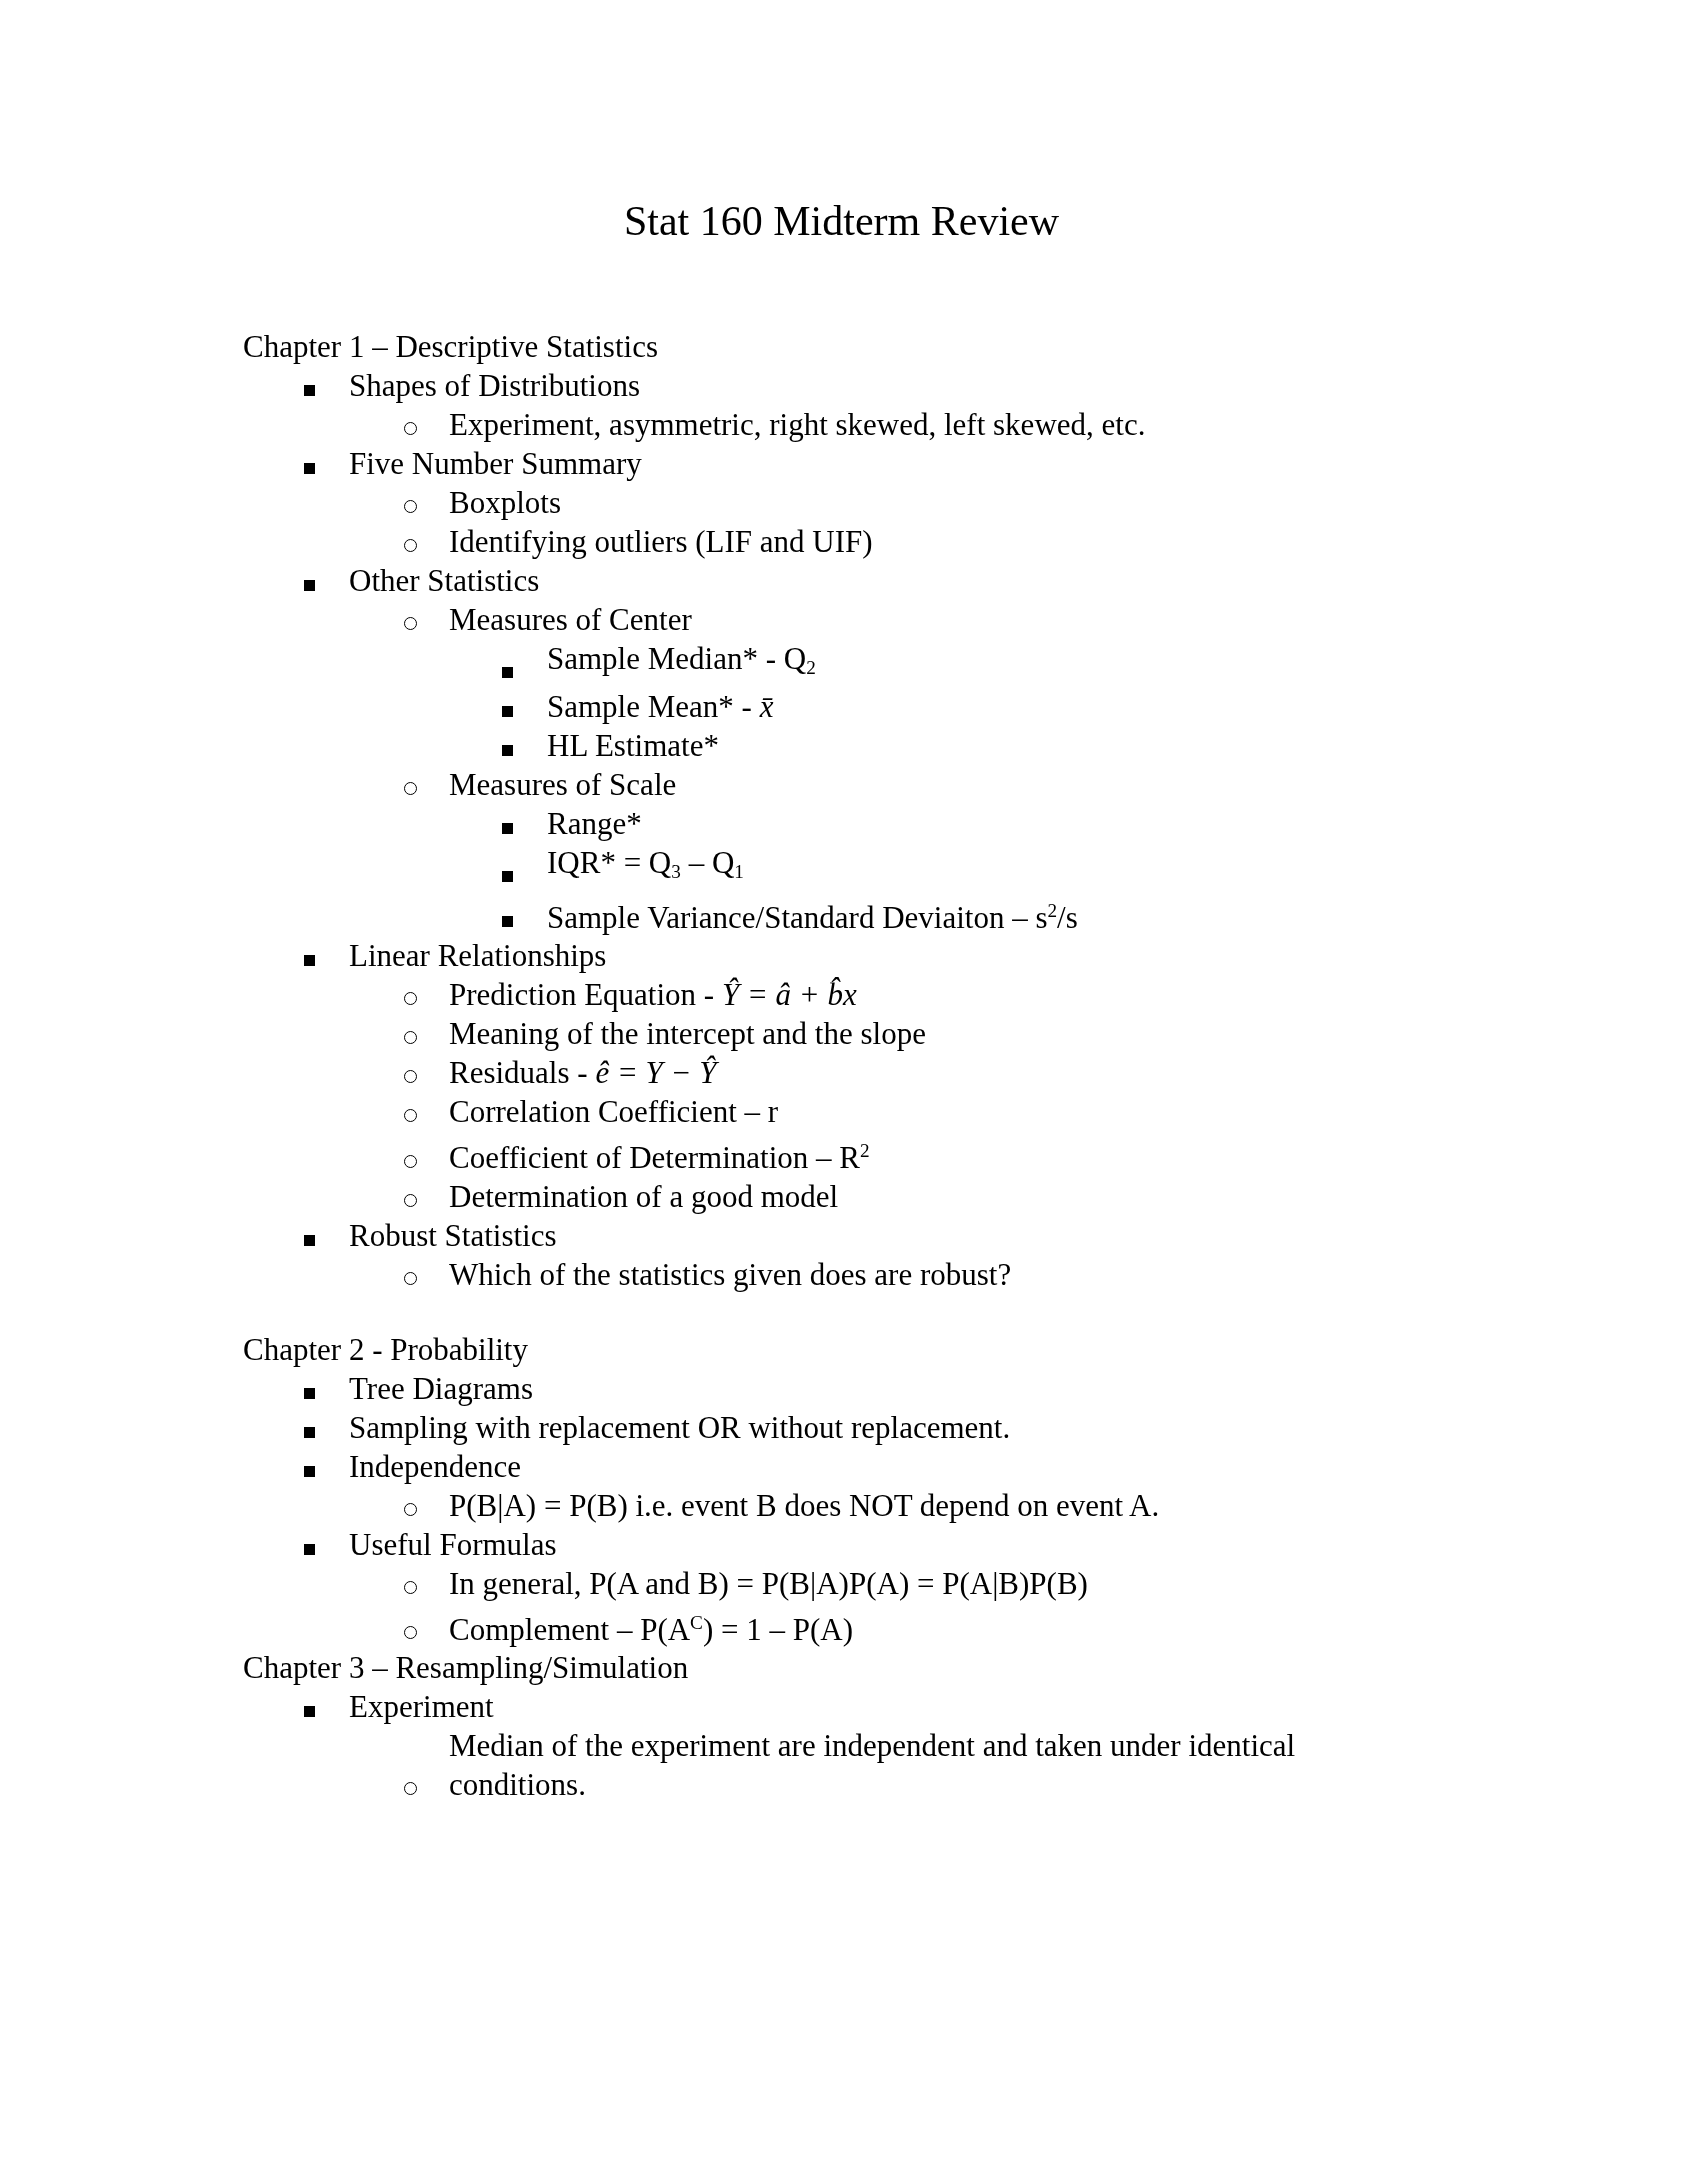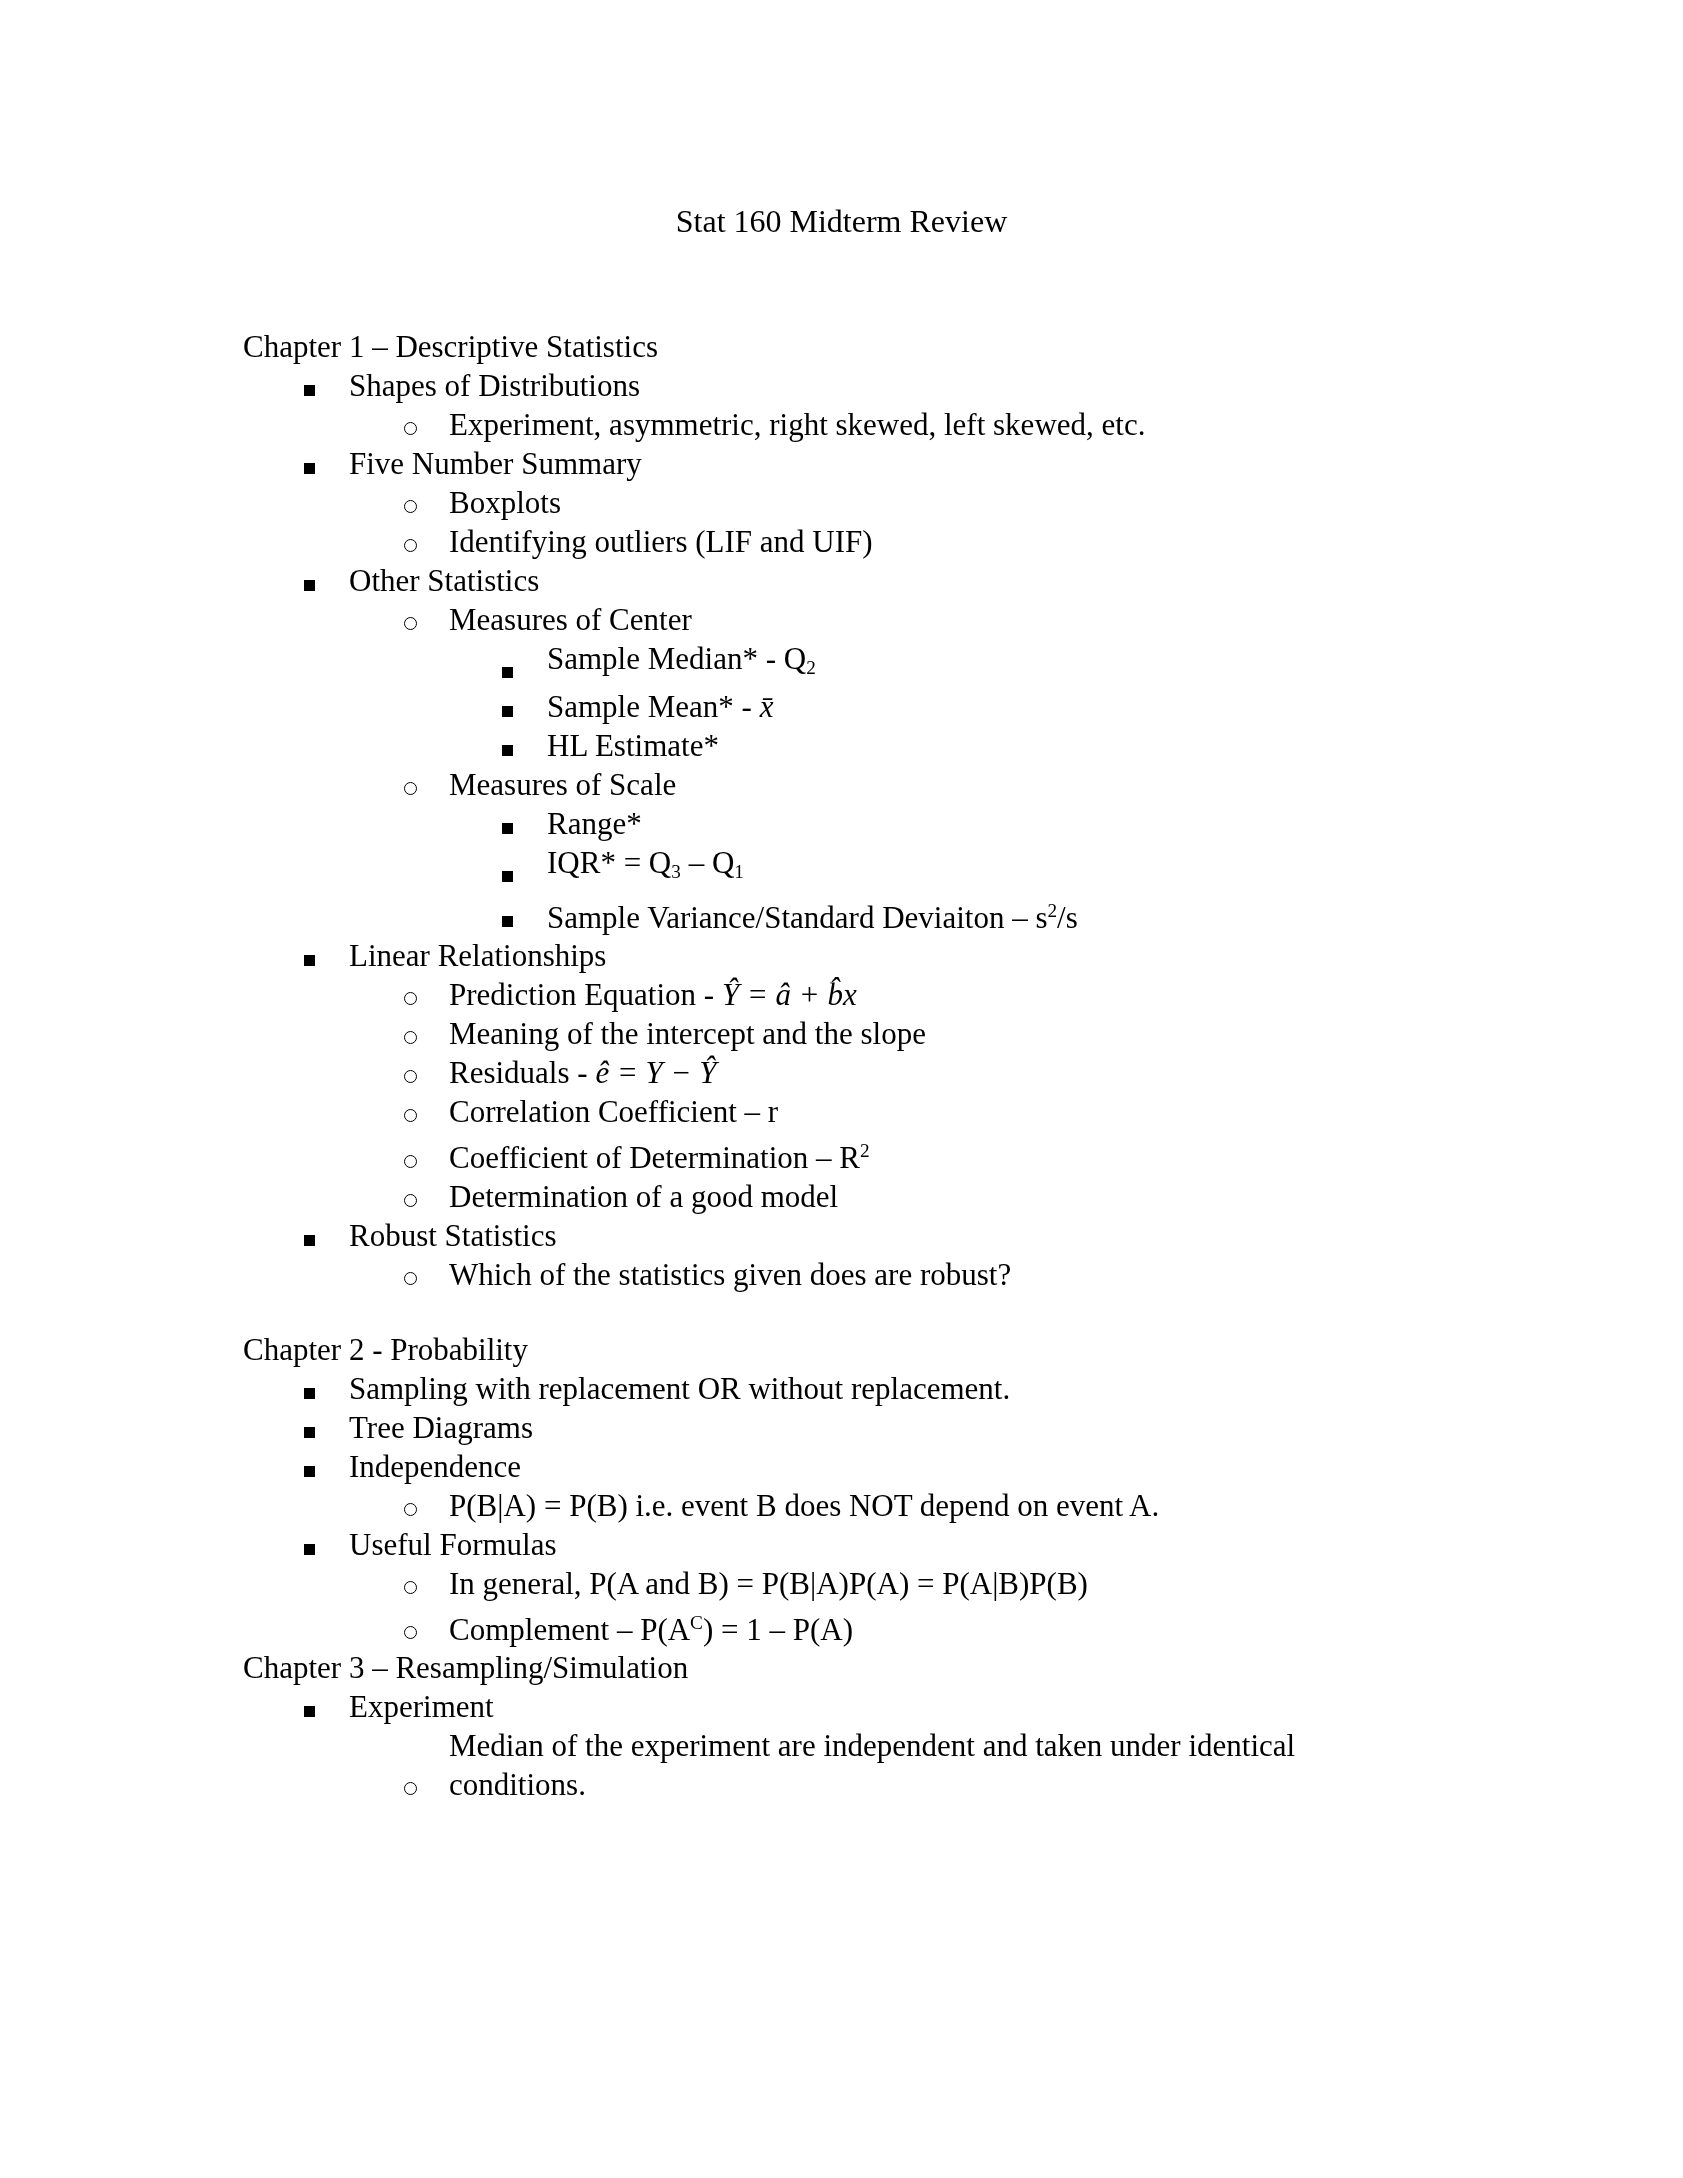--- a/index.html
+++ b/index.html
@@ -1,21 +1,21 @@
 <!DOCTYPE html>
 <html><head>
 <meta charset="utf-8">
 <style>
   html,body{margin:0;padding:0;background:#ffffff;}
   body{
     width:1683px;height:2178px;overflow:hidden;color:#000;
     font-family:"Liberation Serif","DejaVu Serif",serif;
   }
   .page{box-sizing:border-box;width:1683px;height:2178px;padding:200px 243px 0 243px;}
-  .title{font-size:32px;line-height:42px;text-align:center;}
+  .title{font-size:42px;line-height:42px;text-align:center;}
   .content{margin-top:85px;}
   .section2{margin-top:36px;}
   .heading{font-size:31px;line-height:39px;}
   .item{display:flex;align-items:flex-end;font-size:31px;line-height:39px;}
   .l1{margin-left:61px;}
   .l2{margin-left:161px;}
   .l3{margin-left:259px;}
   .bullet{flex:0 0 45px;}
   .txt{flex:1;}
   .sq{display:inline-block;width:11px;height:11px;background:#000;}
@@ -126,25 +126,25 @@
         </div>
         <div class="item l2">
           <span class="bullet"><span class="ci"></span></span>
           <span class="txt"><span>Which of the statistics given does are robust?</span></span>
         </div>
       </div>
       <div class="section section2">
         <div class="heading">Chapter 2 - Probability</div>
         <div class="item l1">
           <span class="bullet"><span class="sq"></span></span>
-          <span class="txt"><span>Sampling with replacement OR without replacement.</span></span>
+          <span class="txt"><span>Tree Diagrams</span></span>
         </div>
         <div class="item l1">
           <span class="bullet"><span class="sq"></span></span>
-          <span class="txt"><span>Tree Diagrams</span></span>
+          <span class="txt"><span>Sampling with replacement OR without replacement.</span></span>
         </div>
         <div class="item l1">
           <span class="bullet"><span class="sq"></span></span>
           <span class="txt"><span>Independence</span></span>
         </div>
         <div class="item l2">
           <span class="bullet"><span class="ci"></span></span>
           <span class="txt"><span>P(B|A) = P(B) i.e. event B does NOT depend on event A.</span></span>
         </div>
         <div class="item l1">

